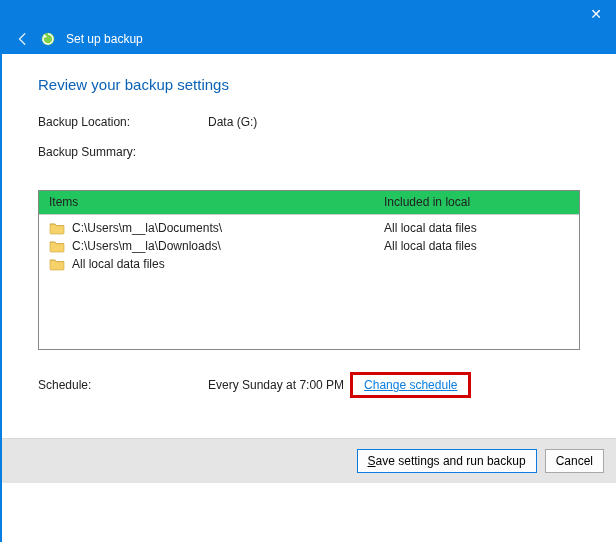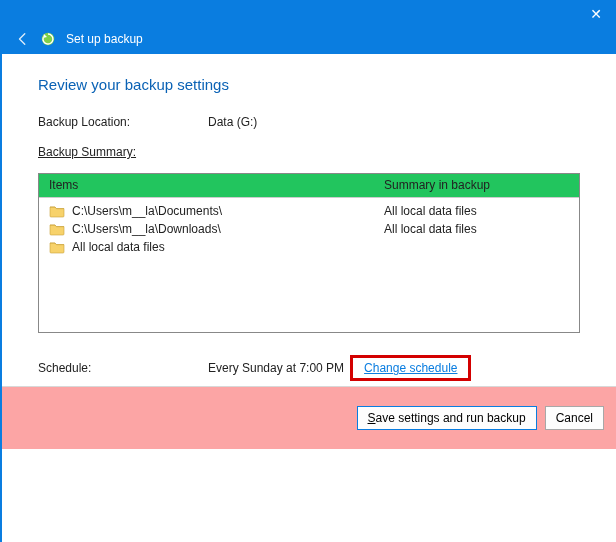--- a/index.html
+++ b/index.html
@@ -51,35 +51,35 @@
   .title-bar .app-icon {
     width: 16px;
     height: 16px;
   }
   .title-bar .title {
     font-size: 12px;
   }
 
   
   .body-area {
-    height: 332px;
+    height: 384px;
     padding: 22px 36px 0 36px;
   }
   .body-area h1 {
     font-size: 15px;
     font-weight: 400;
     color: #0a62b5;
     margin: 0 0 22px 0;
   }
   .kv-row {
     display: flex;
     margin-bottom: 16px;
   }
   .kv-row .label { width: 170px; }
-  .summary-label { margin-bottom: 14px; text-decoration: underline; }
+  .summary-label { margin-bottom: 31px; }
 
   .summary-box {
     border: 1px solid #888;
     height: 160px;
     overflow: hidden;
   }
   .summary-head {
     display: flex;
     border-bottom: 1px solid #ccc;
     padding: 4px 10px 5px 10px;
@@ -112,22 +112,22 @@
     text-decoration: underline;
     margin-left: 6px;
     cursor: pointer;
     border: 3px solid #d30000;
     padding: 3px 11px;
     display: inline-block;
   }
 
   
   .footer {
-    height: 63px;
-    background: #fca5a5;
+    height: 45px;
+    background: #e5e5e5;
     border-top: 1px solid #d8d8d8;
     display: flex;
     justify-content: flex-end;
     align-items: center;
     gap: 8px;
     padding-right: 12px;
   }
   .footer button {
     background: #fdfdfd;
     border: 1px solid #a8a8a8;
@@ -166,21 +166,21 @@
   <div class="kv-row">
     <div class="label">Backup Location:</div>
     <div>Data (G:)</div>
   </div>
 
   <div class="summary-label">Backup Summary:</div>
 
   <div class="summary-box">
     <div class="summary-head">
       <div class="col-items">Items</div>
-      <div class="col-inc">Summary in backup</div>
+      <div class="col-inc">Included in local</div>
     </div>
     <div class="summary-rows" id="summary-rows">
         <div class="summary-row">
           <span class="folder-icon"><svg viewBox="0 0 16 14" width="16" height="14">
               <path d="M1 3 h5 l1.4 1.6 H15 V12 a1 1 0 0 1 -1 1 H2 a1 1 0 0 1 -1 -1 Z" fill="#f7d26b" stroke="#caa23a" stroke-width="0.6"></path>
               <path d="M1 3 h5 l1.4 1.6 H15" fill="none" stroke="#caa23a" stroke-width="0.6"></path>
             </svg></span>
           <span class="path">C:\Users\m__la\Documents\</span>
           <span class="inc">All local data files</span>
         </div>

